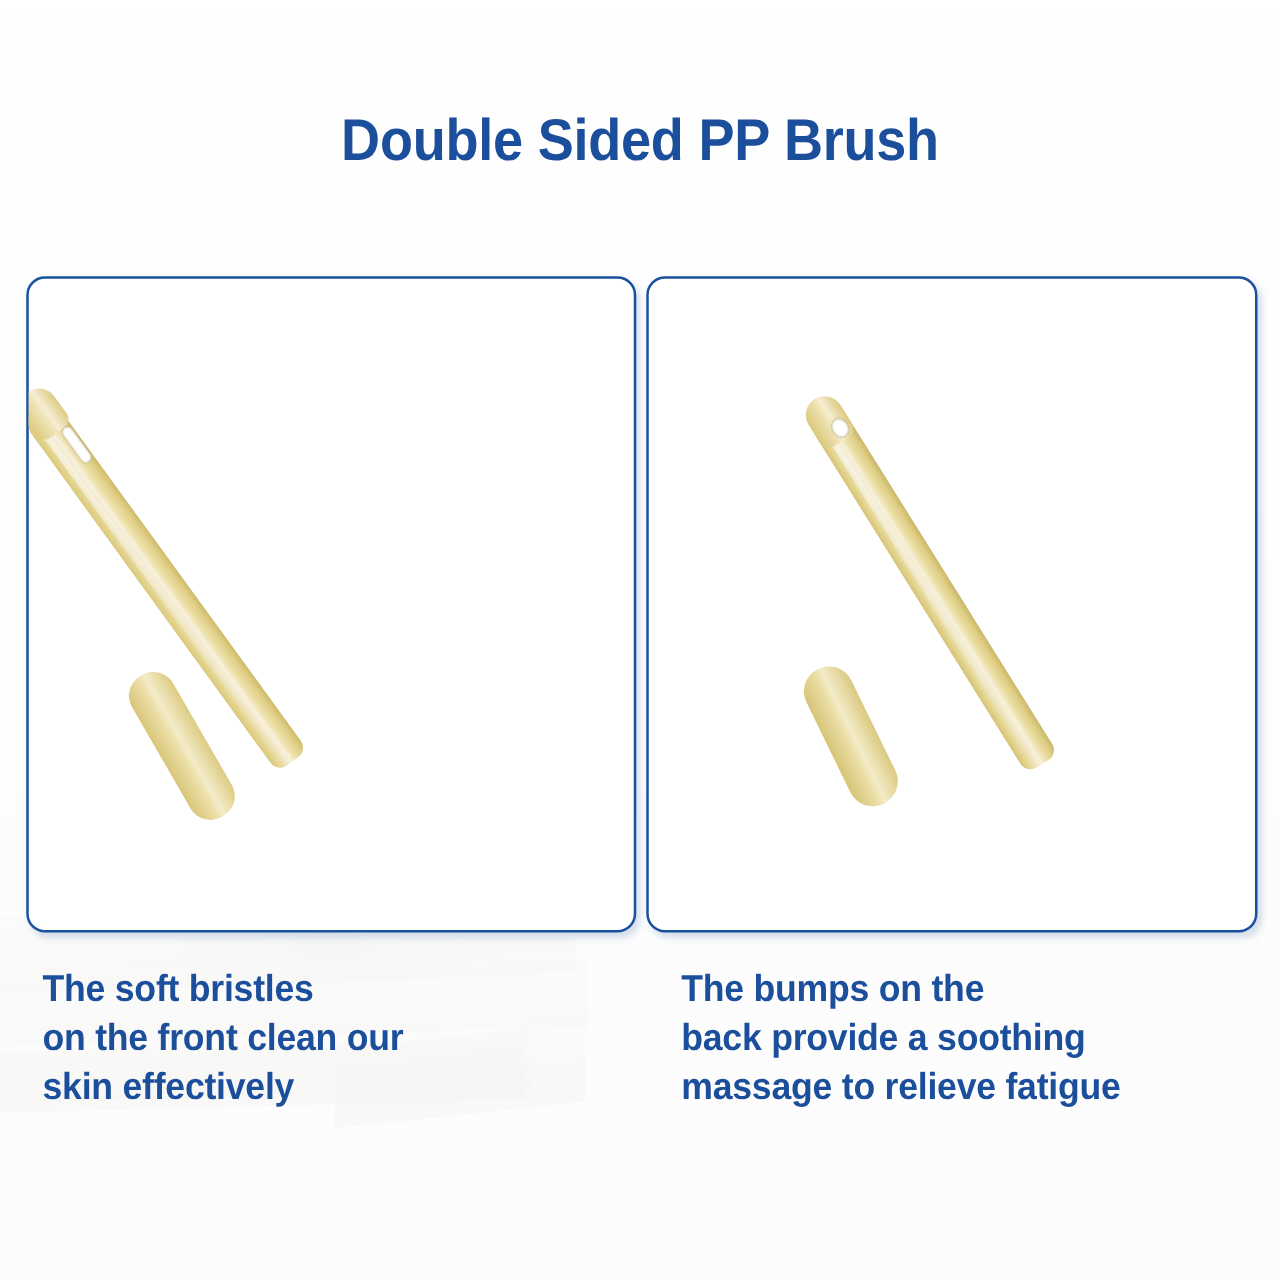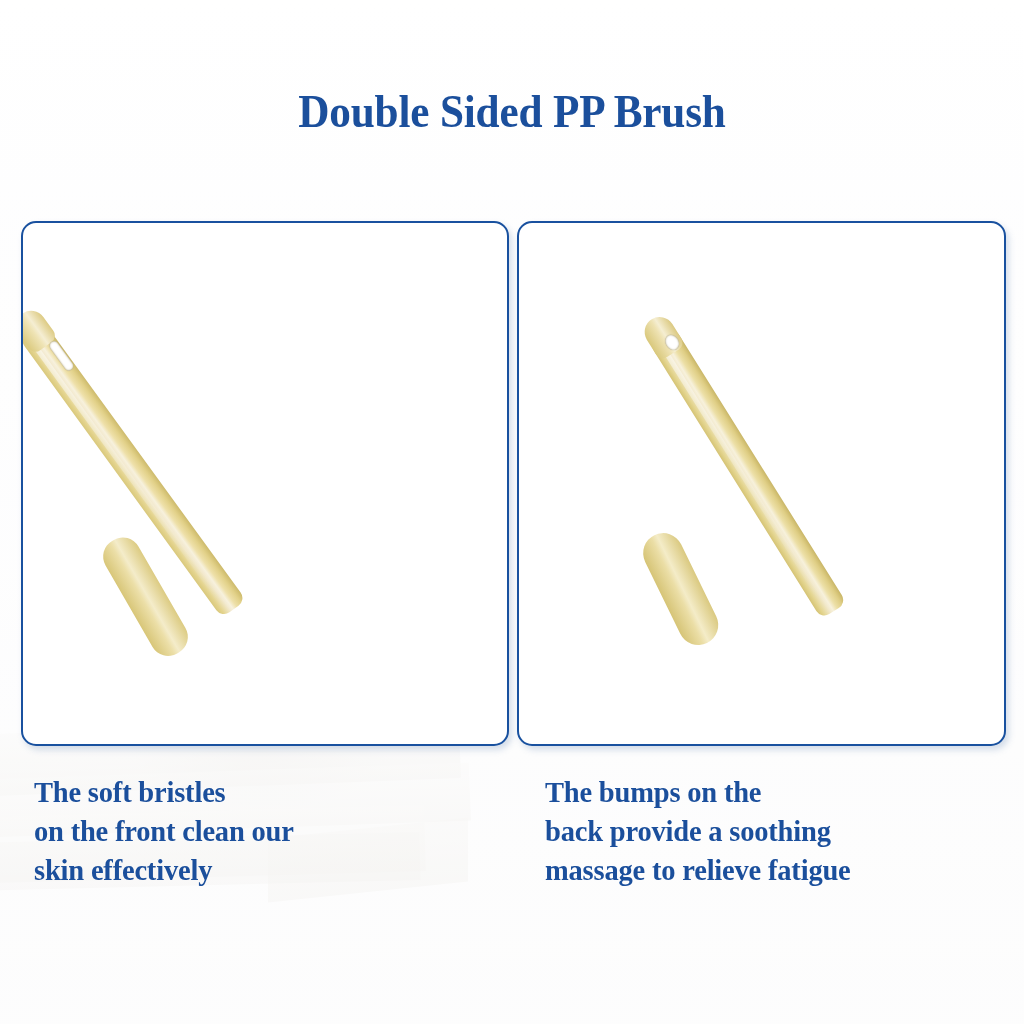--- a/index.html
+++ b/index.html
@@ -7,21 +7,21 @@
     margin: 0;
     padding: 0;
     background: #ffffff;
   }
 
   #page {
     position: relative;
     width: 1024px;
     height: 1024px;
     overflow: hidden;
-    font-family: Liberation Serif, serif;
+    font-family: Liberation Sans, sans-serif;
     background: #fbfbfc;
   }
 
   
   .bg-photo {
     position: absolute;
     inset: 0;
     background:
       linear-gradient(180deg, #ffffff 0%, #fcfcfd 55%, #f7f7f8 100%);
   }

